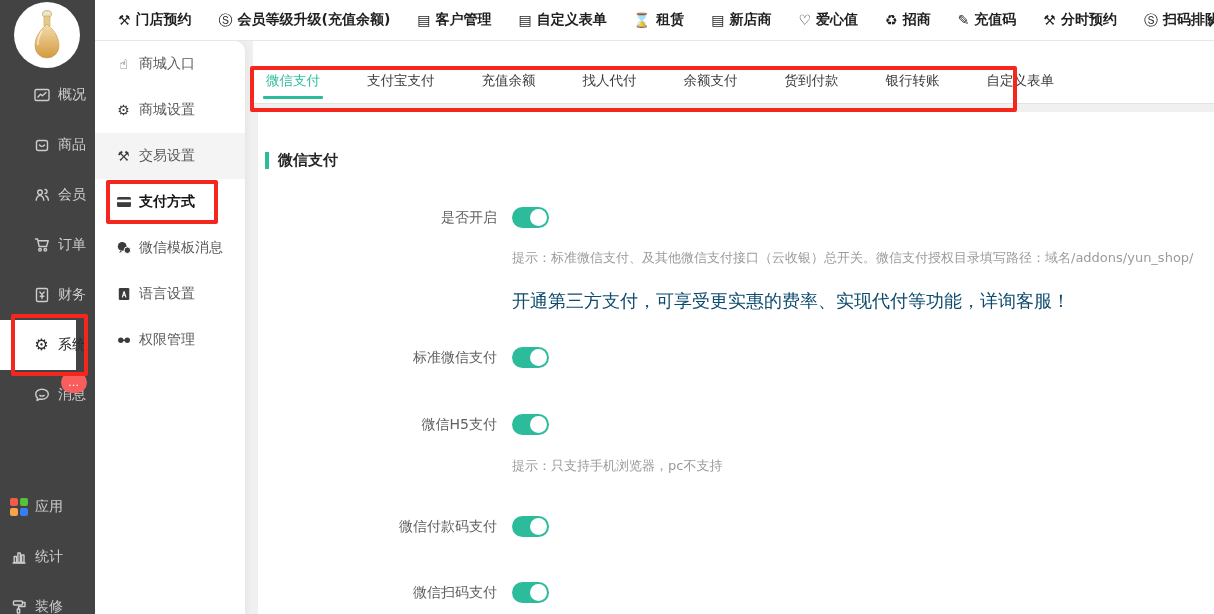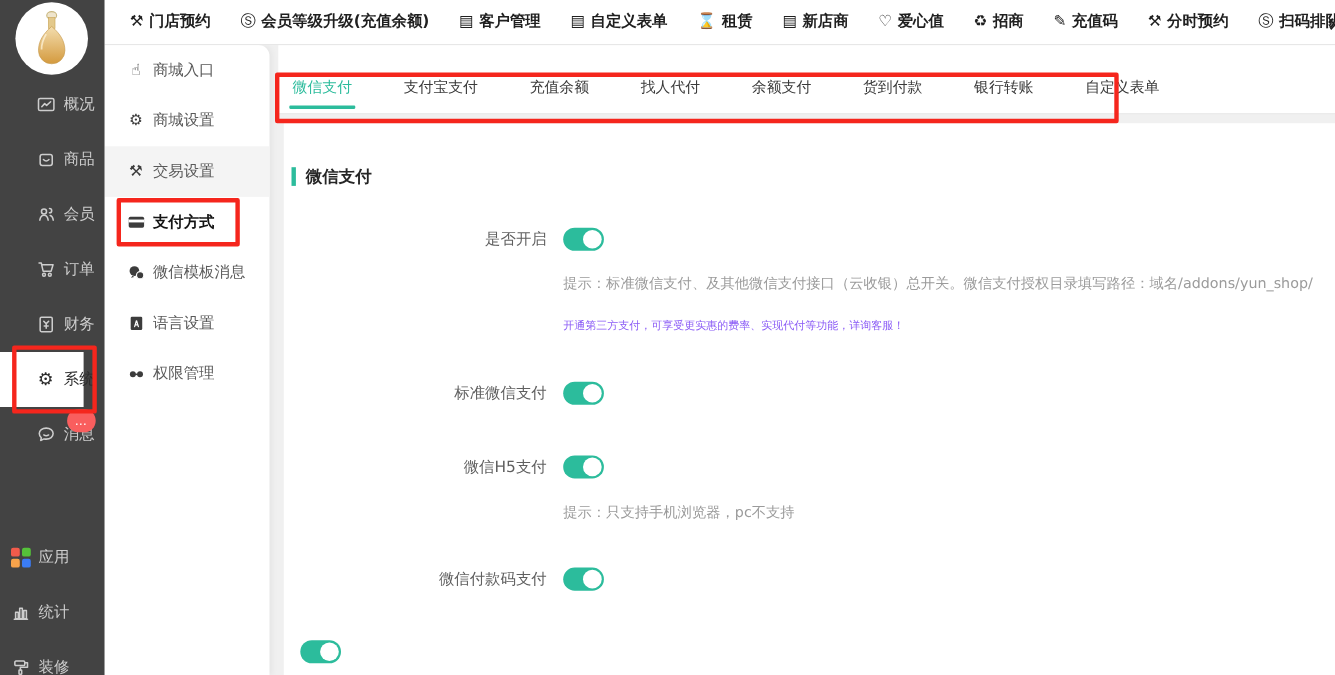--- a/index.html
+++ b/index.html
@@ -61,21 +61,21 @@
   .sec-head{position:absolute;left:7px;top:39px;display:flex;align-items:center;}
   .sec-bar{width:4px;height:17px;background:#2cbc9c;margin-right:9px;}
   .sec-title{font-size:15px;font-weight:700;color:#262626;}
   .frow{position:absolute;left:0;width:100%;display:flex;align-items:center;height:21px;}
   .flabel{width:239px;text-align:right;font-size:14px;color:#5f5f5f;flex:none;}
   .switch{margin-left:15px;width:37px;height:21px;border-radius:11px;background:#2cbc9c;
           position:relative;cursor:pointer;flex:none;}
   .switch::after{content:"";position:absolute;right:2px;top:2px;width:17px;height:17px;
           border-radius:50%;background:#fff;}
   .fhint{position:absolute;left:254px;font-size:13px;color:#9b9b9b;white-space:nowrap;}
-  .fnote{position:absolute;left:254px;font-size:10px;color:#8b5cf6;white-space:nowrap;}
+  .fnote{position:absolute;left:254px;font-size:18px;color:#0c4a6e;white-space:nowrap;}
 
   
   .anno{position:absolute;border:4px solid #f5261d;border-radius:2px;box-sizing:border-box;
         pointer-events:none;z-index:50;}
   .anno-tabs{left:250px;top:66px;width:767px;height:46px;}
   .anno-pay{left:106px;top:180px;width:112px;height:44px;}
   .anno-system{left:11px;top:314px;width:77px;height:62px;}
 </style>
 </head>
 <body>
@@ -335,20 +335,21 @@
       <span class="switch"></span>
     </div>
     <div class="fhint" style="top:345px;">提示：只支持手机浏览器，pc不支持</div>
 
     <div class="frow" style="top:404px;">
       <span class="flabel">微信付款码支付</span>
       <span class="switch"></span>
     </div>
 
     <div class="frow" style="top:470px;">
+      <span class="flabel">微信扫码支付</span>
       <span class="switch"></span>
     </div>
   </div>
 
   <div class="anno anno-tabs"></div>
   <div class="anno anno-pay"></div>
   <div class="anno anno-system"></div>
 
 </div>
 

